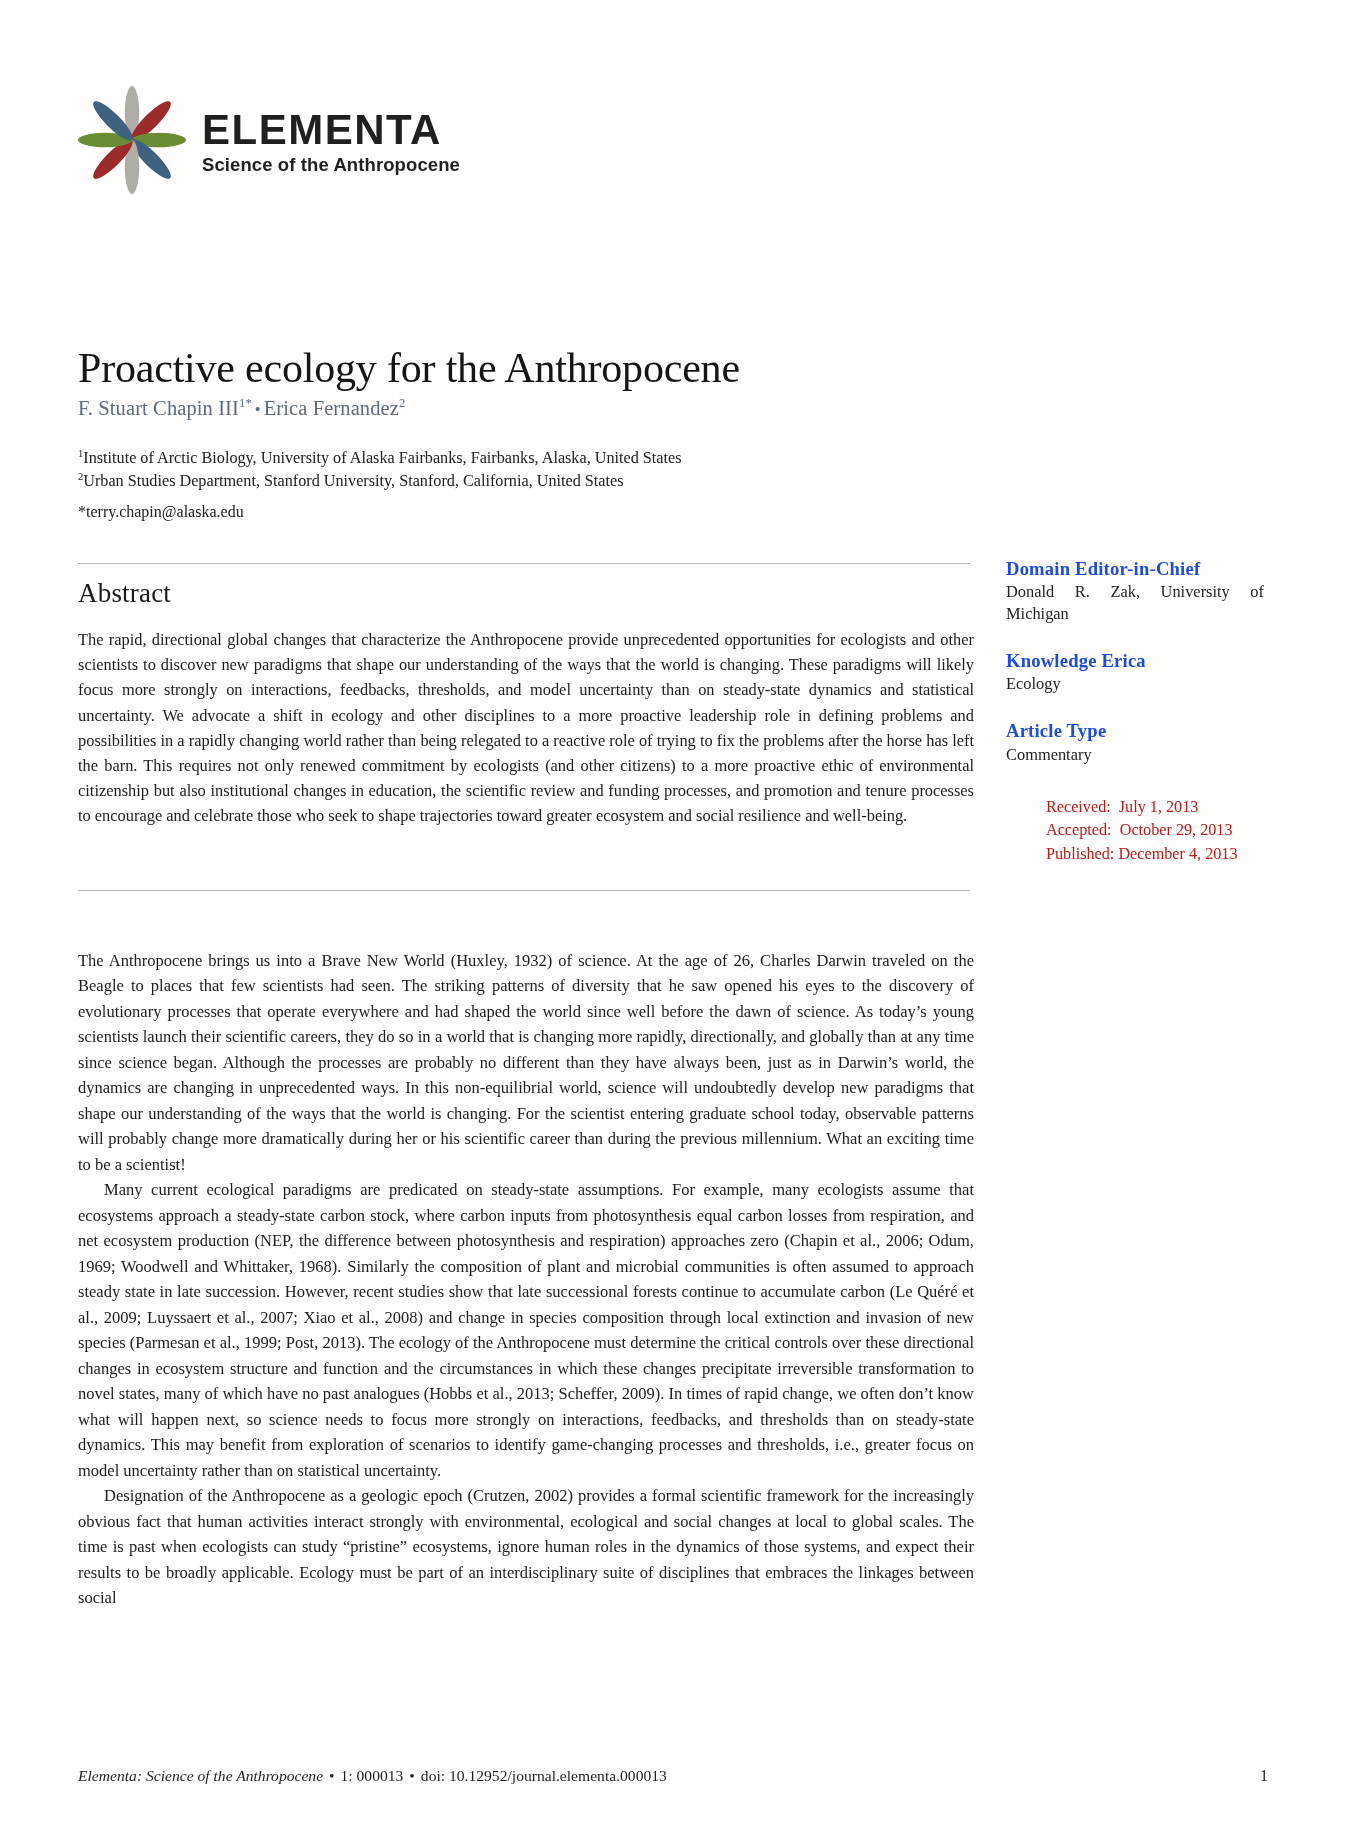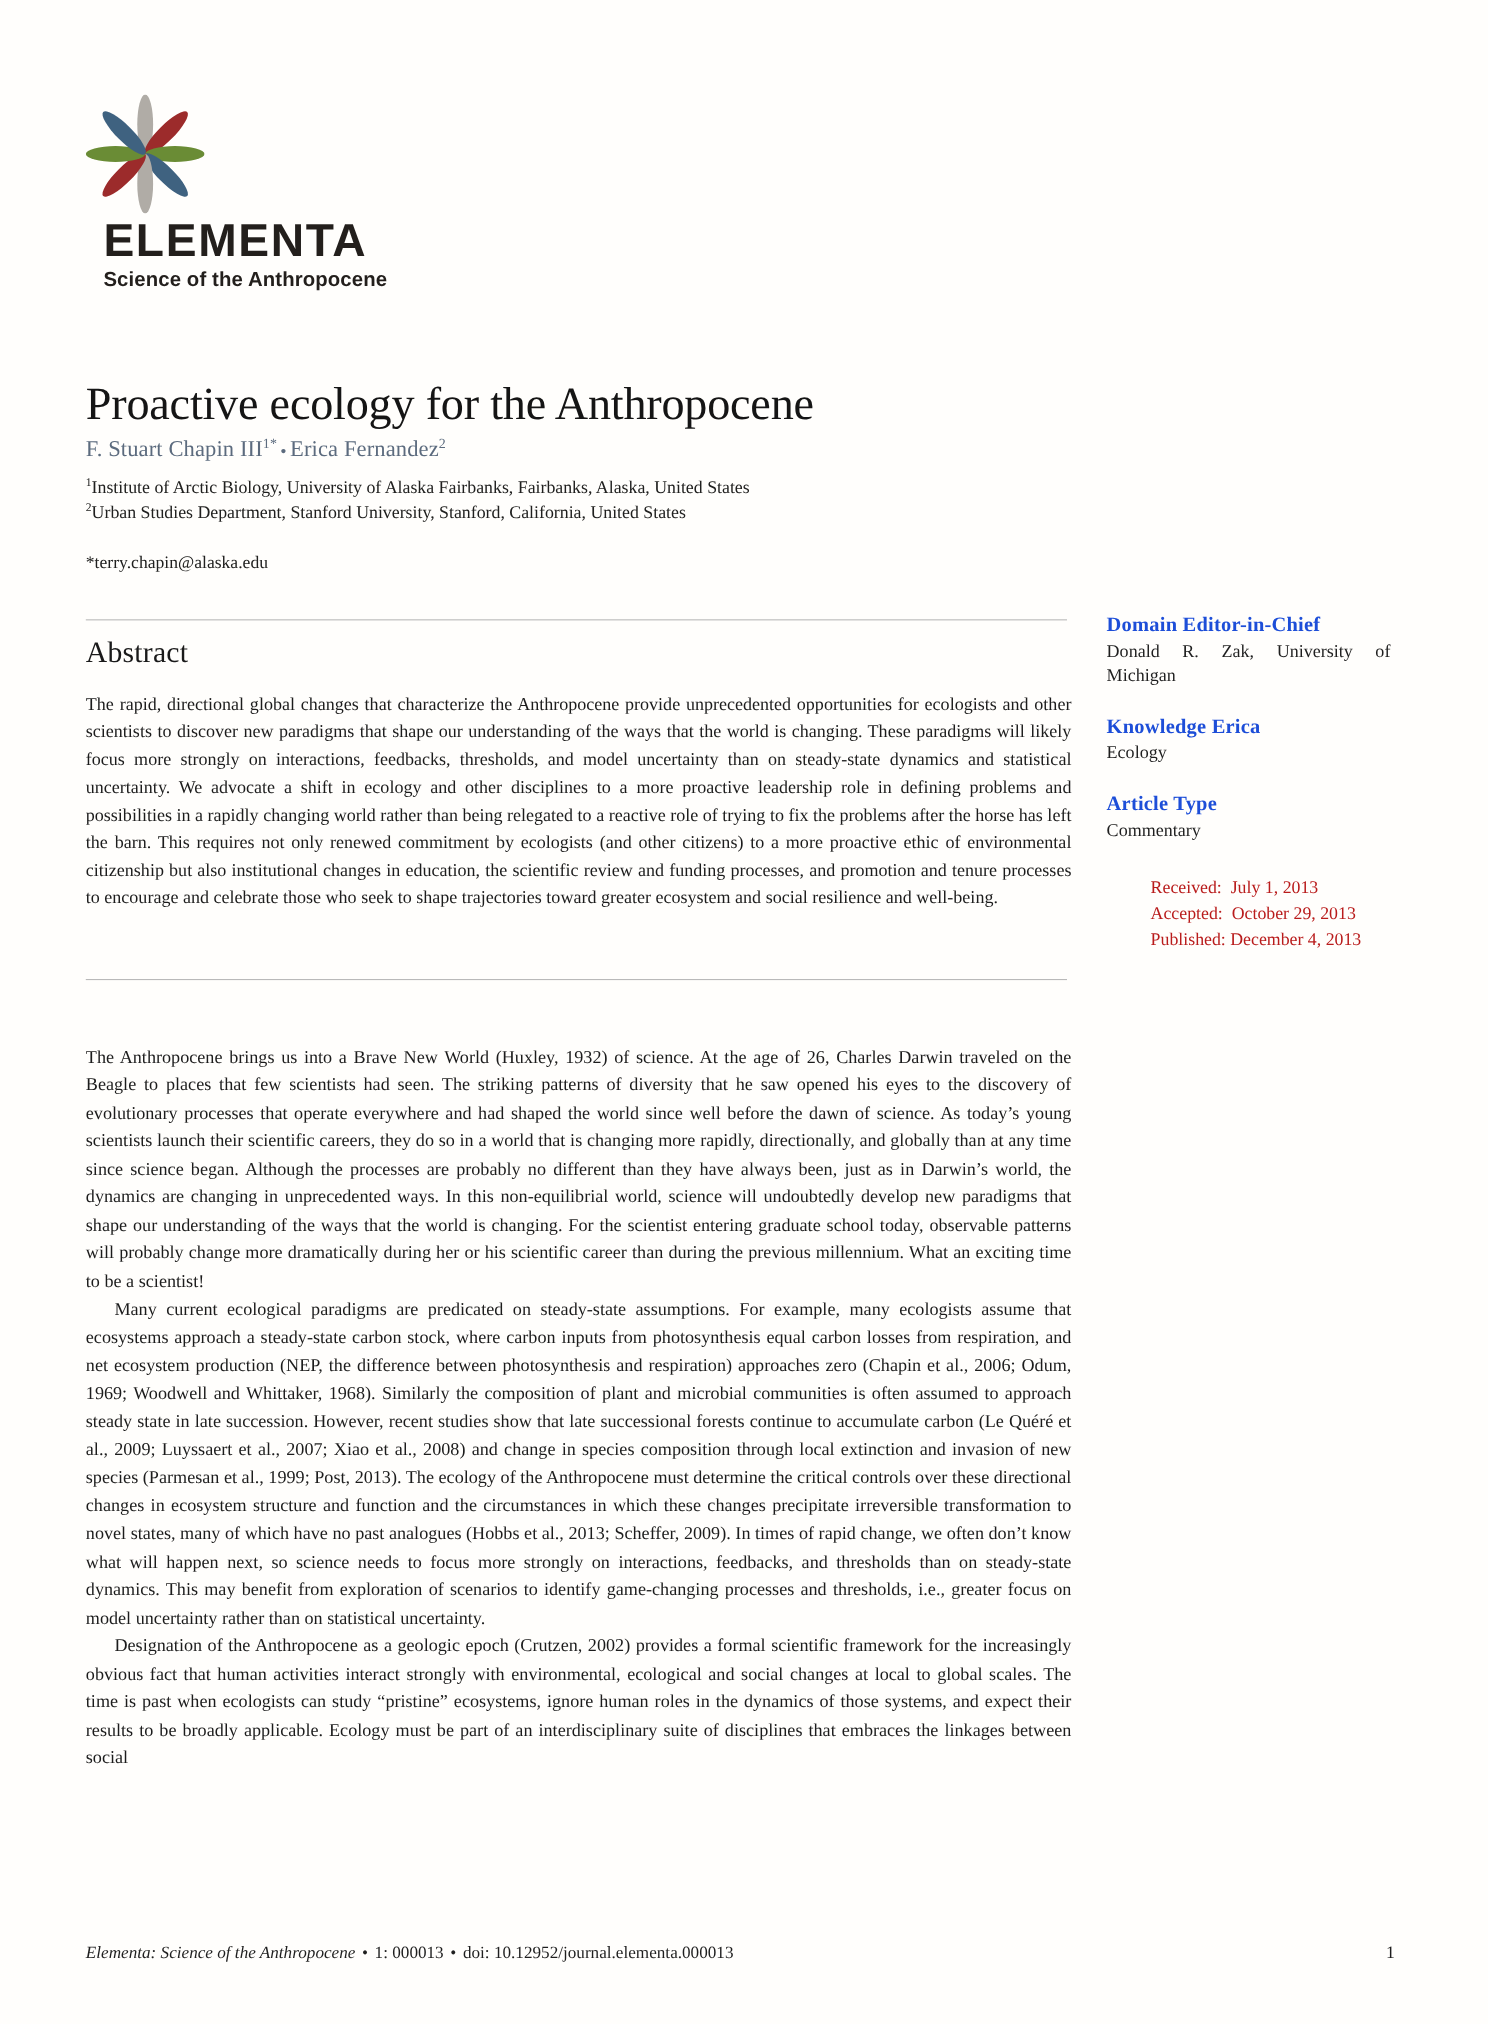--- a/index.html
+++ b/index.html
@@ -21,22 +21,21 @@
     inset: 0;
     background: #fffefc;
   }
 
   
   .logo-block {
     position: absolute;
     left: 78px;
     top: 86px;
     display: flex;
-    align-items: flex-start;
-    flex-direction: column;
+    align-items: center;
   }
   .logo-mark {
     width: 108px;
     height: 108px;
     flex: 0 0 auto;
   }
   .logo-text {
     margin-left: 16px;
     margin-top: 4px;
   }
@@ -78,21 +77,21 @@
     font-size: 20.5px;
     color: #5c6b7e;
     letter-spacing: 0.1px;
   }
   .authors sup { font-size: 0.62em; vertical-align: super; }
   .sep-dot { font-size: 0.8em; padding: 0 3px; }
 
   .affils {
     position: absolute;
     left: 78px;
-    top: 432px;
+    top: 447px;
     font-size: 16.2px;
     line-height: 1.42;
     color: #20201f;
   }
   .affils sup { font-size: 0.65em; vertical-align: super; }
 
   .email {
     position: absolute;
     left: 78px;
     top: 503px;

